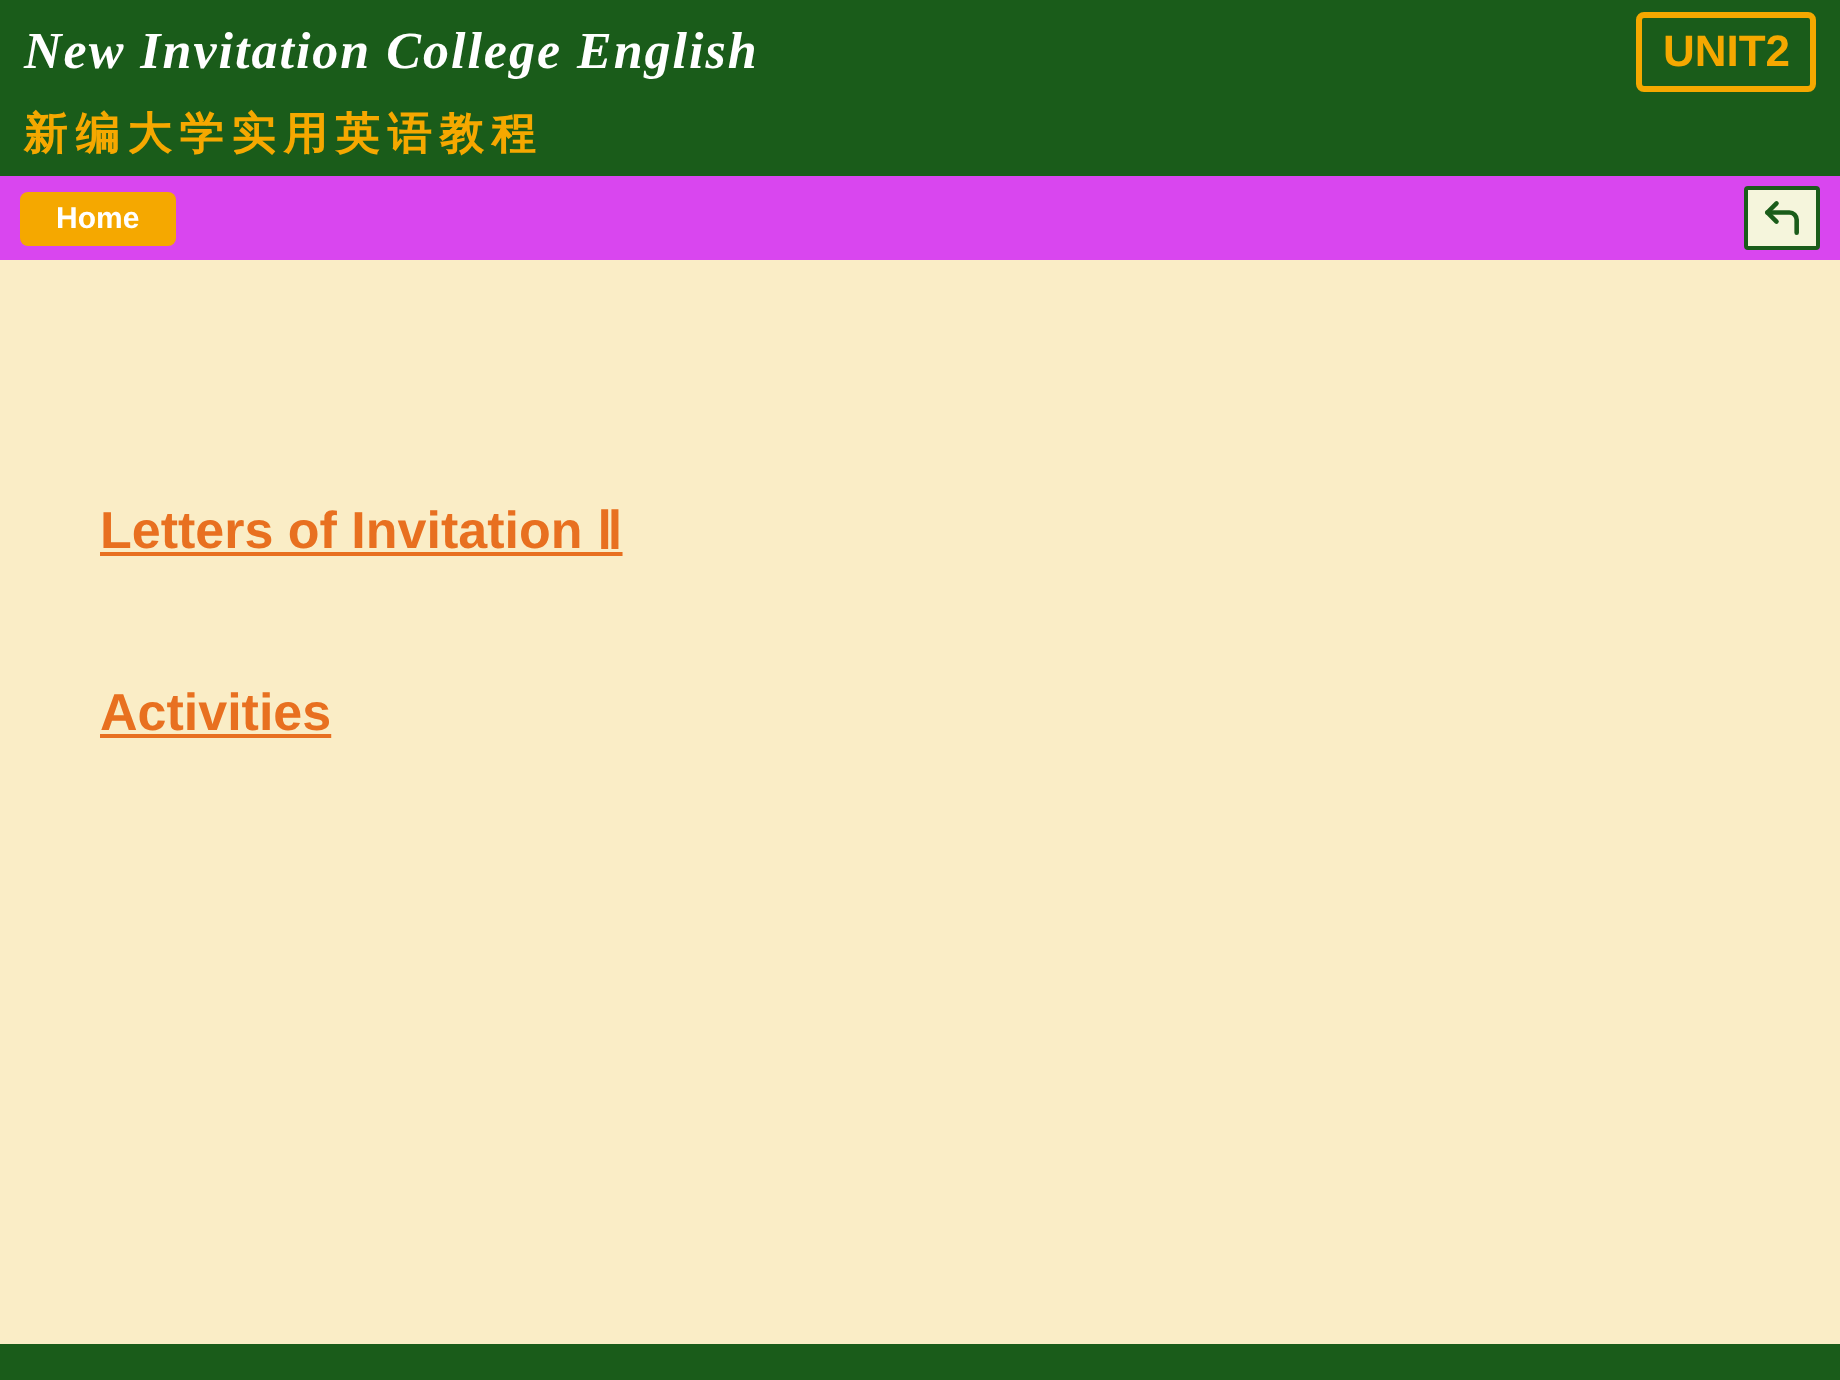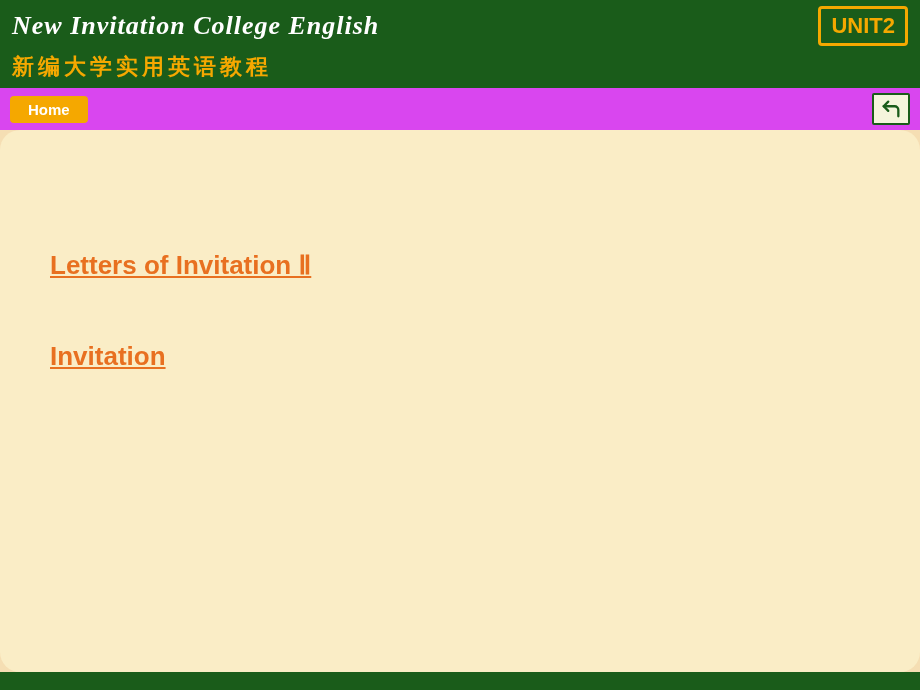--- a/index.html
+++ b/index.html
@@ -116,21 +116,20 @@
     }
 
     
     .main-content {
       flex: 1;
       background-color: #faedc6;
       padding: 40px 50px;
       display: flex;
       flex-direction: column;
       gap: 0;
-      border-radius: 20px;
     }
 
     .content-link {
       display: inline-block;
       color: #e87020;
       font-size: 26px;
       font-weight: bold;
       text-decoration: underline;
       cursor: pointer;
       font-family: Arial, sans-serif;
@@ -180,20 +179,20 @@
     </div>
   </div>
 
   <div class="main-content">
 
     <div class="link-section">
       <a class="content-link" href="#">Letters of Invitation  Ⅱ</a>
     </div>
 
     <div class="link-section">
-      <a class="content-link" href="#">Invitation</a>
+      <a class="content-link" href="#">Activities</a>
     </div>
 
   </div>
 
   <div class="bottom-bar"></div>
 
 </div>
 
 </body></html>

